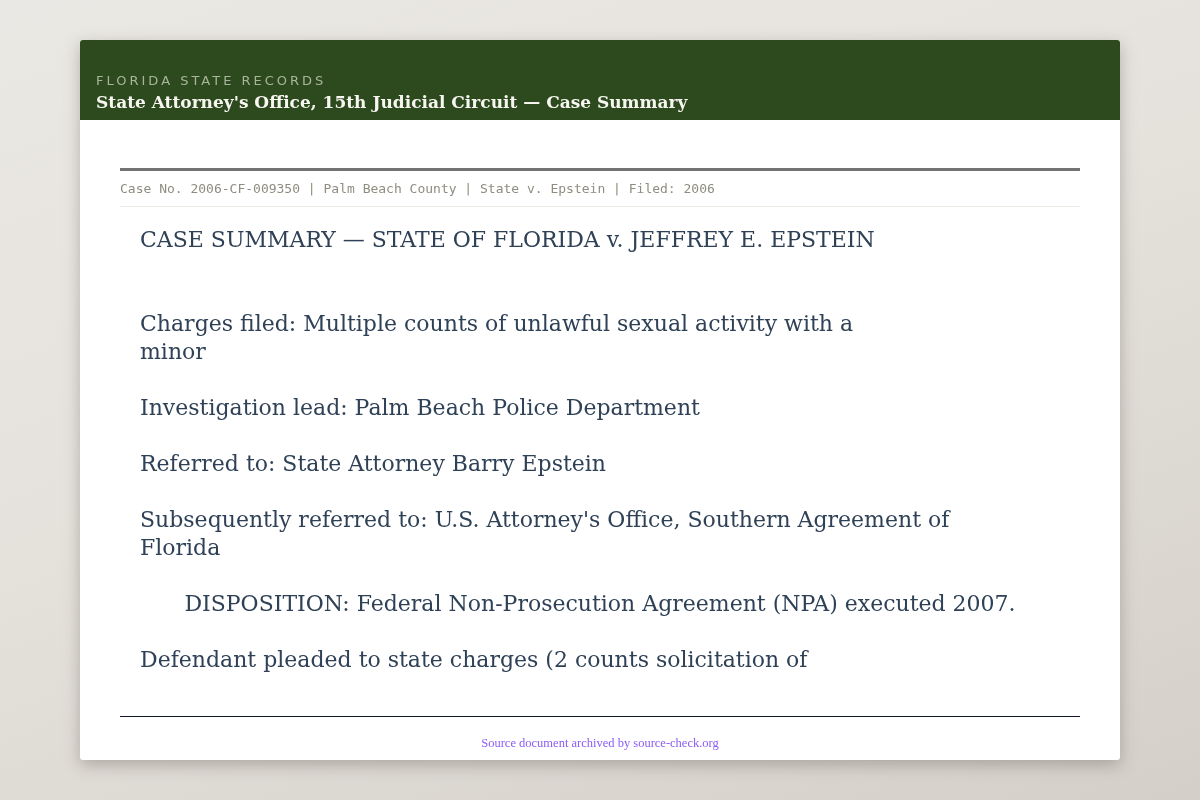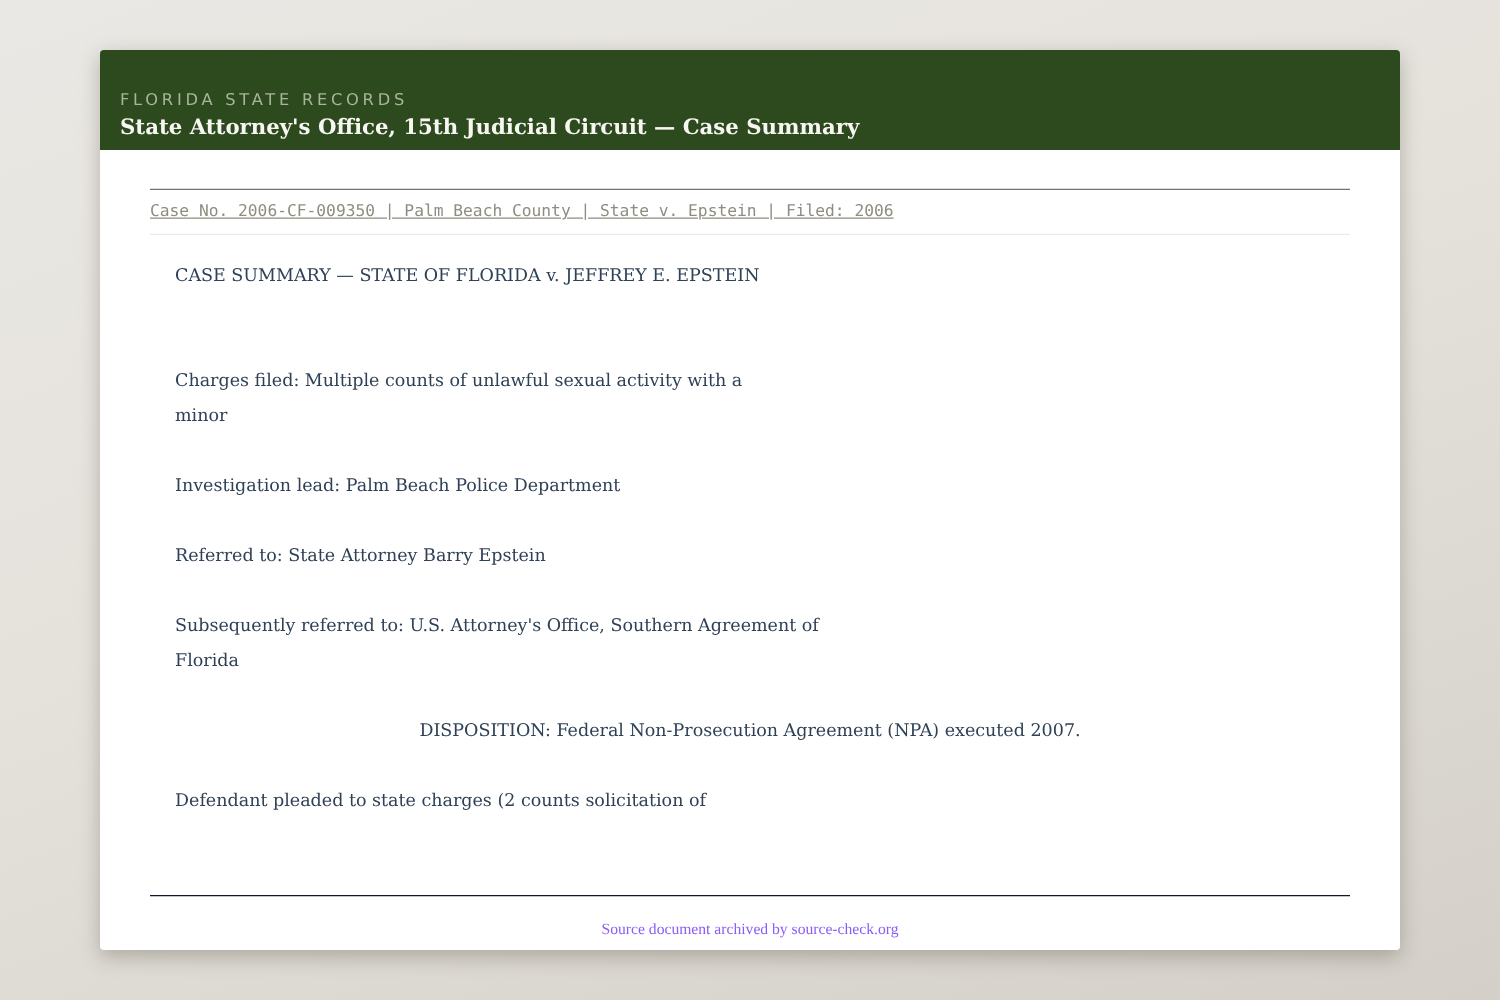--- a/index.html
+++ b/index.html
@@ -47,35 +47,34 @@
   .title {
     font-family: "DejaVu Serif", serif;
     font-weight: bold;
     font-size: 17px;
     color: #f7f6f1;
     line-height: 26px;
     white-space: nowrap;
   }
 
   .meta-bar {
-    margin: 31px 40px 0 40px;
-    border-top: 1px solid #737373;
+    margin: 48px 40px 0 40px;
+    border-top: 3px solid #737373;
     border-bottom: 1px solid #ecebe5;
     padding: 9px 0;
     font-family: "DejaVu Sans Mono", monospace;
     font-size: 13px;
     line-height: 17px;
     color: #8f8d80;
-    text-decoration: underline;
   }
 
   .doc-body {
     padding: 19px 60px 0 60px;
     font-family: "DejaVu Serif", serif;
-    font-size: 14px;
+    font-size: 22px;
     line-height: 28px;
     color: #2f4156;
   }
 
   .doc-heading {
     white-space: pre-line;
     margin-bottom: 56px;
     font-weight: normal;
   }
 

